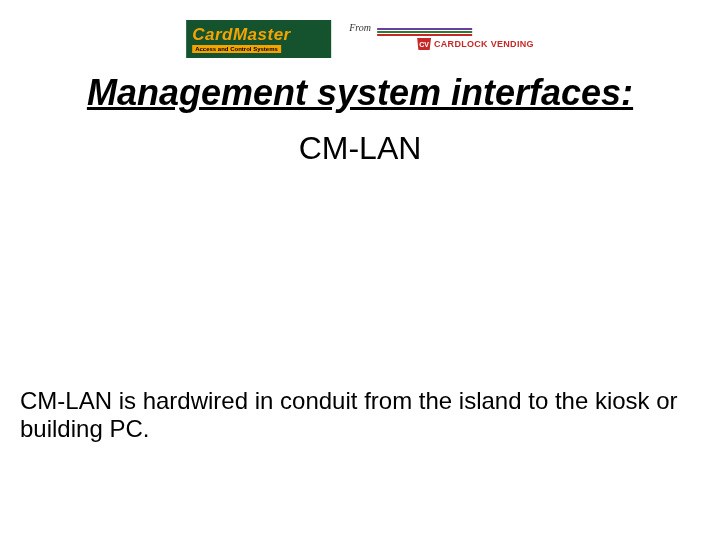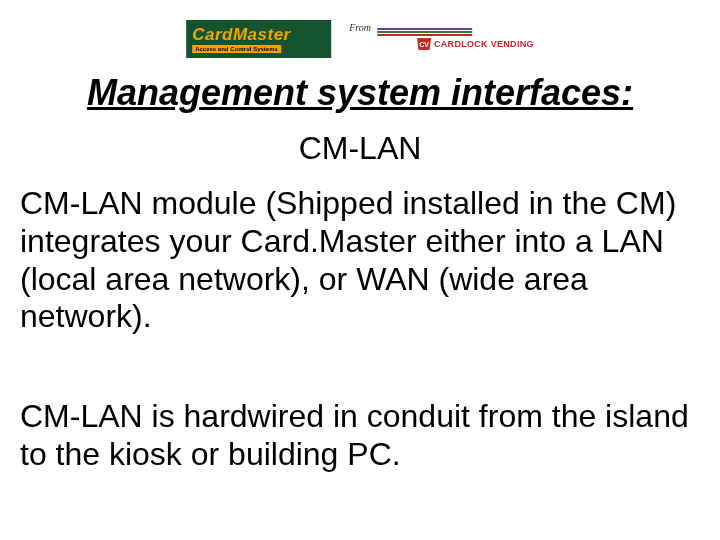--- a/index.html
+++ b/index.html
@@ -128,24 +128,24 @@
   .para1 {
     position: absolute;
     top: 185px;
     left: 20px;
     right: 20px;
     font-size: 32px;
     line-height: 1.18;
   }
   .para2 {
     position: absolute;
-    top: 398px;
+    top: 387px;
     left: 20px;
     right: 20px;
-    font-size: 32px;
+    font-size: 24px;
     line-height: 1.18;
   }
 </style>
 </head>
 <body>
 
 <div class="slide">
 
   <div class="logo-bar">
     <div class="logo-cardmaster">
@@ -163,16 +163,15 @@
         <div class="cv-icon">
             <span>CV</span>
           </div>
         <span class="cv-text">CARDLOCK VENDING</span>
       </div>
     </div>
   </div>
 
   <div class="title">Management system interfaces:</div>
   <div class="subtitle">CM-LAN</div>
-  <div class="para1">CM-LAN module (Shipped installed in the CM) integrates your Card.Master either into a LAN (local area network), or WAN (wide area network).</div>
   <div class="para2">CM-LAN is hardwired in conduit from the island to the kiosk or building PC.</div>
 
 </div>
 
 </body></html>

